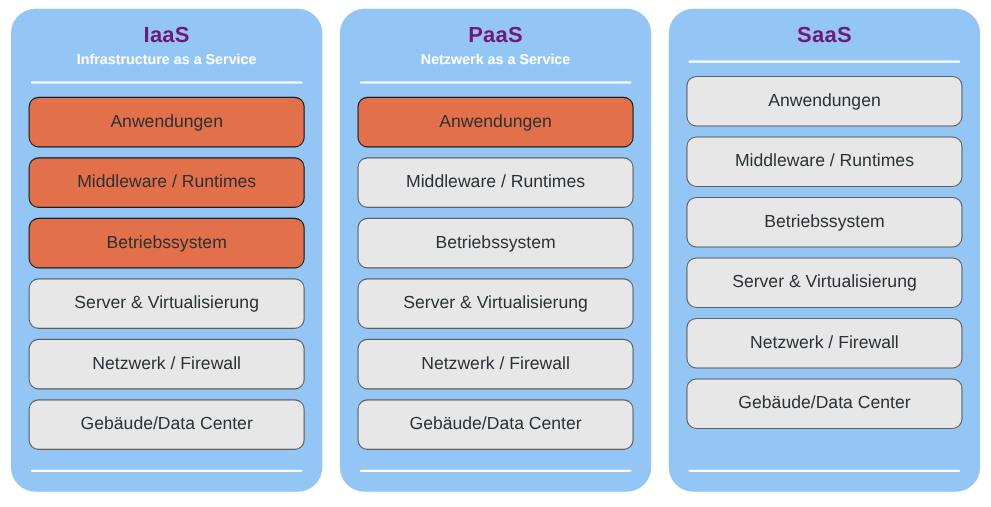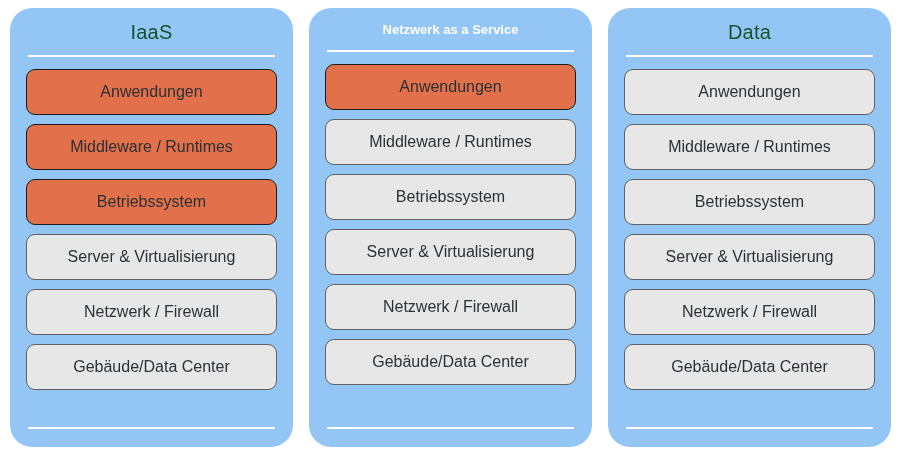--- a/index.html
+++ b/index.html
@@ -41,24 +41,24 @@
 
   .panel-header {
     text-align: center;
     color: #ffffff;
     flex: 0 0 auto;
     padding-bottom: 5px;
   }
 
   .panel-title {
     font-size: 20px;
-    font-weight: normal;
+    font-weight: bold;
     line-height: 24px;
     letter-spacing: 0.2px;
-    color: #14532d;
+    color: #701a75;
   }
 
   .panel-subtitle {
     font-size: 13px;
     font-weight: bold;
     line-height: 18px;
     color: #ffffff;
     margin-top: 1px;
   }
 
@@ -116,54 +116,56 @@
   }
 </style>
 </head>
 <body>
 
 <div id="diagram">
 
   <div class="panel">
     <div class="panel-header">
       <div class="panel-title">IaaS</div>
+      <div class="panel-subtitle">Infrastructure as a Service</div>
     </div>
     <div class="divider"></div>
     <div class="layer-stack">
       <div class="layer highlight">Anwendungen</div>
       <div class="layer highlight">Middleware / Runtimes</div>
       <div class="layer highlight">Betriebssystem</div>
       <div class="layer neutral">Server &amp; Virtualisierung</div>
       <div class="layer neutral">Netzwerk / Firewall</div>
       <div class="layer neutral">Gebäude/Data Center</div>
     </div>
     <div class="footer-divider"></div>
     <div class="footer-pad"></div>
   </div>
 
   <div class="panel">
     <div class="panel-header">
+      <div class="panel-title">PaaS</div>
       <div class="panel-subtitle">Netzwerk as a Service</div>
     </div>
     <div class="divider"></div>
     <div class="layer-stack">
       <div class="layer highlight">Anwendungen</div>
       <div class="layer neutral">Middleware / Runtimes</div>
       <div class="layer neutral">Betriebssystem</div>
       <div class="layer neutral">Server &amp; Virtualisierung</div>
       <div class="layer neutral">Netzwerk / Firewall</div>
       <div class="layer neutral">Gebäude/Data Center</div>
     </div>
     <div class="footer-divider"></div>
     <div class="footer-pad"></div>
   </div>
 
   <div class="panel">
     <div class="panel-header">
-      <div class="panel-title">Data</div>
+      <div class="panel-title">SaaS</div>
     </div>
     <div class="divider"></div>
     <div class="layer-stack">
       <div class="layer neutral">Anwendungen</div>
       <div class="layer neutral">Middleware / Runtimes</div>
       <div class="layer neutral">Betriebssystem</div>
       <div class="layer neutral">Server &amp; Virtualisierung</div>
       <div class="layer neutral">Netzwerk / Firewall</div>
       <div class="layer neutral">Gebäude/Data Center</div>
     </div>

